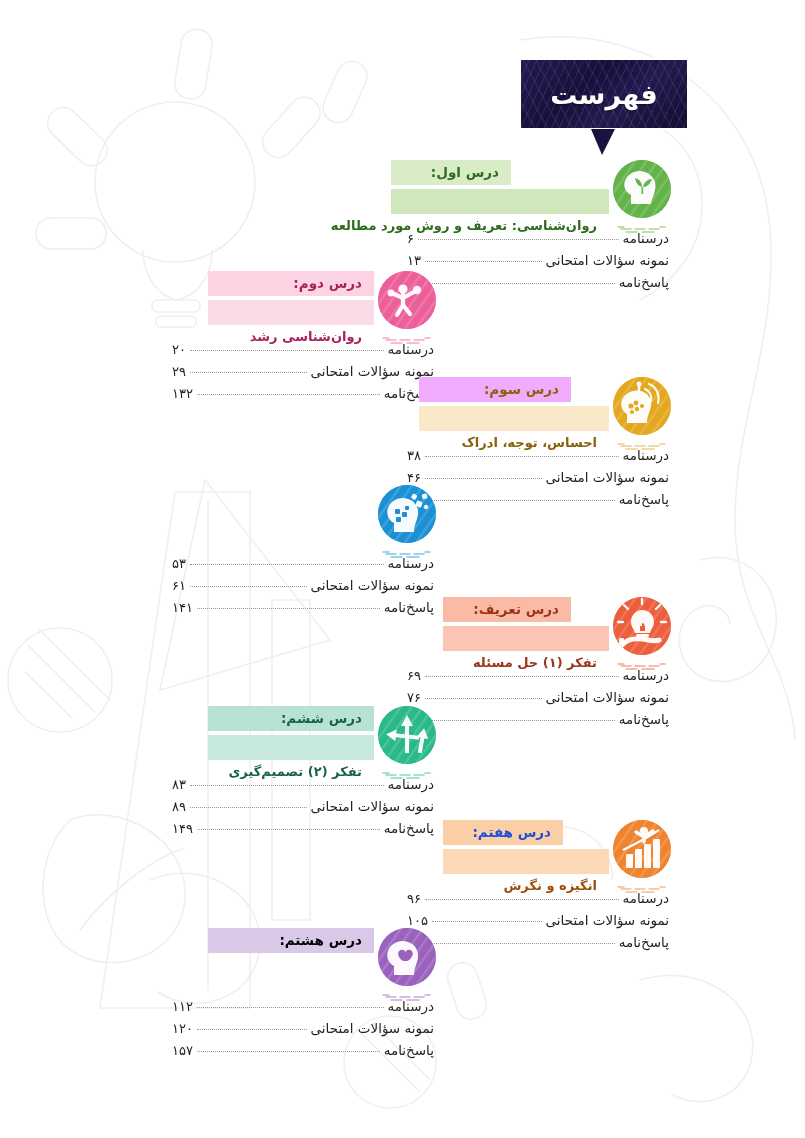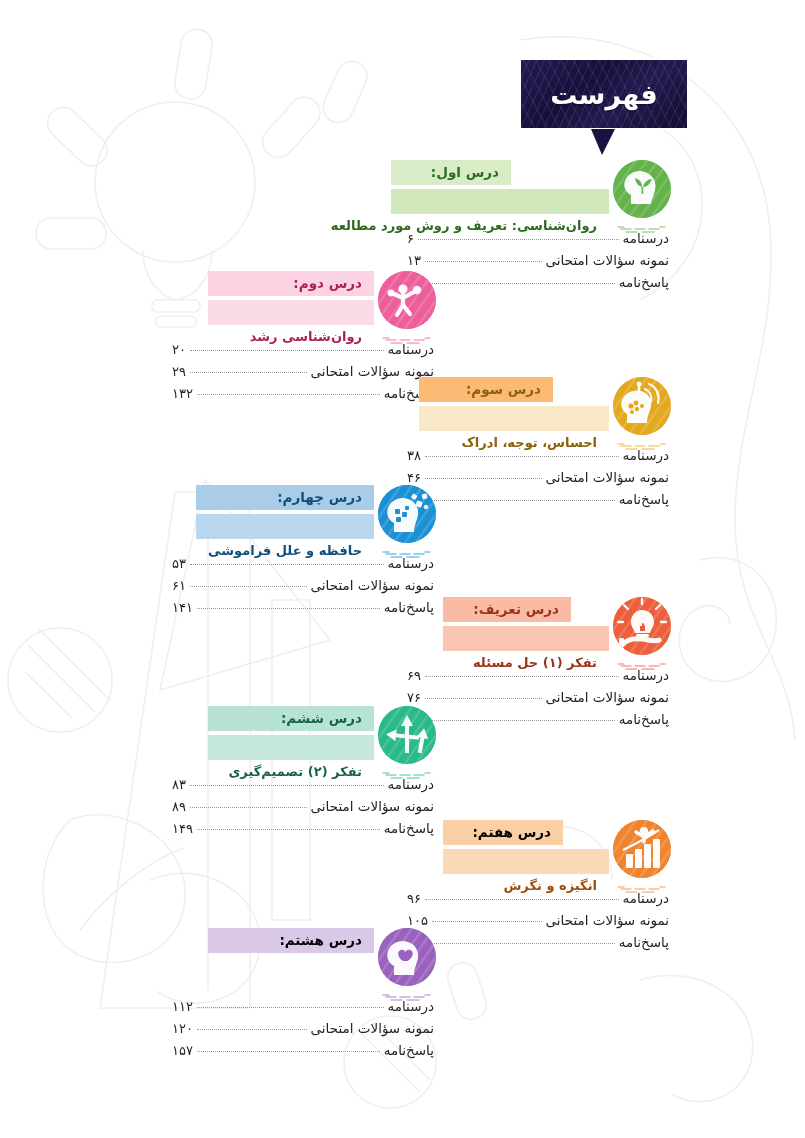--- a/index.html
+++ b/index.html
@@ -345,21 +345,21 @@
         <circle cx="19" cy="35" r="2"></circle>
       </g>
           </svg>
         </div>
       <div class="medallion-shadow"><svg width="54" height="7" viewBox="0 0 54 7" xmlns="http://www.w3.org/2000/svg">
     <g stroke="#e3a81f" stroke-width="1.5" opacity="0.55" stroke-linecap="round">
       <path d="M6 3 L16 3 M20 3 L30 3 M34 3 L44 3 M11 6 L22 6 M27 6 L39 6 M3 1 L9 1 M45 1 L50 1"></path>
     </g>
           </svg></div>
       <div class="badge-col">
-        <div class="bar bar-top" style="background:#fdba74; width:134px">
+        <div class="bar bar-top" style="background:#f0abfc; width:152px">
           <span class="bar-label" style="color:#8a6209">درس سوم:</span>
         </div>
         <div class="bar bar-sub" style="background:#f9e9c8; width:190px">
           <span class="bar-label" style="color:#8a6209">احساس، توجه، ادراک</span>
         </div>
       </div>
     </div>
     <div class="entries" style="width:262px; margin-right:2px">
       <div class="entry">
         <span class="entry-label">درسنامه</span>
@@ -403,28 +403,20 @@
         <rect x="34" y="9" width="5" height="5" rx="1.2" transform="rotate(30 36 11)"></rect>
         <rect x="46" y="20" width="4" height="4" rx="1" transform="rotate(25 48 22)"></rect>
       </g>
           </svg>
         </div>
       <div class="medallion-shadow"><svg width="54" height="7" viewBox="0 0 54 7" xmlns="http://www.w3.org/2000/svg">
     <g stroke="#1c90d4" stroke-width="1.5" opacity="0.55" stroke-linecap="round">
       <path d="M6 3 L16 3 M20 3 L30 3 M34 3 L44 3 M11 6 L22 6 M27 6 L39 6 M3 1 L9 1 M45 1 L50 1"></path>
     </g>
           </svg></div>
-      <div class="badge-col">
-        <div class="bar bar-top" style="background:#a9cde9; width:178px">
-          <span class="bar-label" style="color:#124f7c">درس چهارم:</span>
-        </div>
-        <div class="bar bar-sub" style="background:#b9d7ee; width:178px">
-          <span class="bar-label" style="color:#124f7c">حافظه و علل فراموشی</span>
-        </div>
-      </div>
     </div>
     <div class="entries" style="width:262px; margin-right:2px">
       <div class="entry">
         <span class="entry-label">درسنامه</span>
         <span class="entry-dots"></span>
         <span class="entry-page">۵۳</span>
       </div>
       <div class="entry">
         <span class="entry-label">نمونه سؤالات امتحانی</span>
         <span class="entry-dots"></span>
@@ -563,21 +555,21 @@
       <path d="M10 30 L22 24 L33 18 L46 10" stroke="rgba(255,255,255,0.96)" stroke-width="2.4" fill="none"></path>
           </svg>
         </div>
       <div class="medallion-shadow"><svg width="54" height="7" viewBox="0 0 54 7" xmlns="http://www.w3.org/2000/svg">
     <g stroke="#ef8430" stroke-width="1.5" opacity="0.55" stroke-linecap="round">
       <path d="M6 3 L16 3 M20 3 L30 3 M34 3 L44 3 M11 6 L22 6 M27 6 L39 6 M3 1 L9 1 M45 1 L50 1"></path>
     </g>
           </svg></div>
       <div class="badge-col">
         <div class="bar bar-top" style="background:#fbcfa6; width:120px">
-          <span class="bar-label" style="color:#000000">درس هفتم:</span>
+          <span class="bar-label" style="color:#1d4ed8">درس هفتم:</span>
         </div>
         <div class="bar bar-sub" style="background:#fbd8b6; width:166px">
           <span class="bar-label" style="color:#9c4e09">انگیزه و نگرش</span>
         </div>
       </div>
     </div>
     <div class="entries" style="width:262px; margin-right:2px">
       <div class="entry">
         <span class="entry-label">درسنامه</span>
         <span class="entry-dots"></span>

